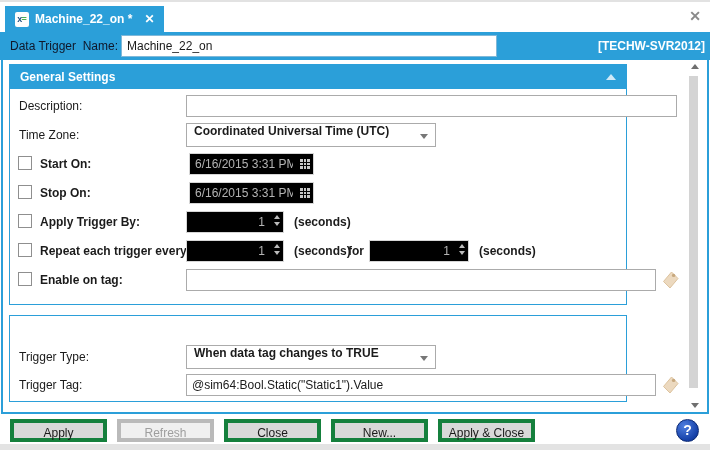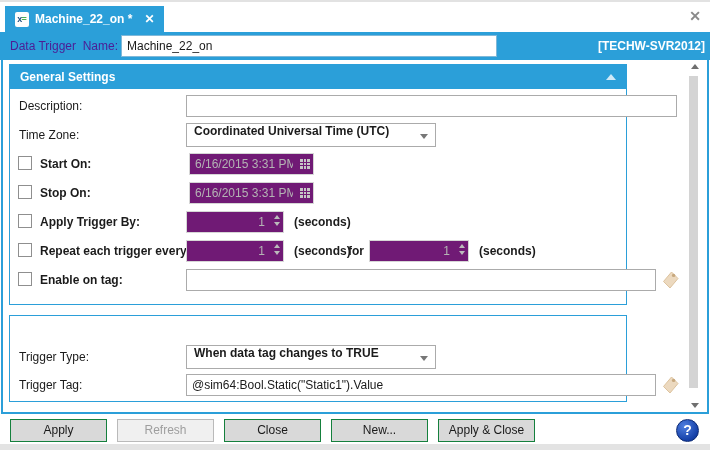--- a/index.html
+++ b/index.html
@@ -17,42 +17,42 @@
   .tab{position:absolute;left:5px;top:4px;height:26px;background:var(--accent);display:flex;align-items:center;padding:0 10px;gap:6px;cursor:pointer;}
   .tab-icon{width:14px;height:15px;background:#fdfdfd;border-radius:2px;display:flex;align-items:center;justify-content:center;font-size:9px;font-weight:bold;line-height:1;}
   .tab-icon .tx{color:#205081;}
   .tab-icon .teq{color:#4caf50;margin-left:-1px;}
   .tab-title{color:#fff;font-weight:bold;}
   .tab-close{color:#fff;font-weight:bold;font-size:12px;margin-left:6px;cursor:pointer;}
   .win-close{position:absolute;right:9px;top:6px;color:#8a8a8a;font-size:14px;font-weight:bold;cursor:pointer;}
 
   
   .namebar{position:absolute;left:0;top:30px;width:100%;height:28px;background:var(--accent);display:flex;align-items:center;}
-  .namebar-label{color:#4c1d95;margin-left:10px;white-space:pre;}
+  .namebar-label{color:#0f172a;margin-left:10px;white-space:pre;}
   .name-input{position:absolute;left:121px;top:3px;width:376px;height:22px;border:1px solid #7fb8d9;padding:0 5px;font:12px "Liberation Sans",sans-serif;color:#1a1a1a;outline:none;background:#fff;}
   .server{position:absolute;right:5px;top:0;line-height:28px;color:#fff;font-weight:bold;}
 
   
   .frame{position:absolute;left:1px;right:1px;top:58px;height:384px;border:2px solid var(--accent);border-top:none;pointer-events:none;}
   .bottomstrip{position:absolute;left:0;top:442px;width:100%;height:8px;background:#e3e3e3;}
 
   
   .gbox{position:absolute;left:9px;width:618px;border:1px solid var(--accent);background:#fff;}
   .gbox-general{top:62px;height:241px;}
   .gbox-trigger{top:313px;height:87px;}
   .ghead{position:absolute;left:0;top:0;width:100%;height:24px;background:var(--accent);color:#fff;font-weight:bold;line-height:24px;padding-left:10px;}
   .collapse{position:absolute;right:10px;top:9px;width:0;height:0;border-left:5px solid transparent;border-right:5px solid transparent;border-bottom:6px solid #cfe9f7;cursor:pointer;}
 
   .row{position:absolute;height:22px;line-height:22px;}
   .plabel{position:absolute;left:9px;top:0;}
   .cb{position:absolute;left:8px;top:3px;width:14px;height:14px;border:1px solid #8f8f8f;background:#fff;cursor:pointer;}
   .cblabel{position:absolute;left:30px;top:0;font-weight:bold;}
 
   input.txt{height:22px;border:1px solid #ababab;padding:0 5px;font:12px "Liberation Sans",sans-serif;color:#1a1a1a;outline:none;background:#fff;}
-  input.txt:disabled{border-color:#d6d6d6;color:var(--disabled);background:#701a75;}
+  input.txt:disabled{border-color:#d6d6d6;color:var(--disabled);background:#000000;}
 
   .dd{position:absolute;height:24px;border:1px solid #ababab;background:#fff;display:flex;align-items:center;padding:0 22px 8px 7px;font-weight:bold;cursor:pointer;}
   .dd-arrow{position:absolute;right:7px;top:10px;width:0;height:0;border-left:4px solid transparent;border-right:4px solid transparent;border-top:5px solid #777;}
 
   .dtwrap{position:absolute;top:0;}
   .dtwrap input{width:100%;padding-right:20px;}
   .gridicon{position:absolute;right:4px;top:6px;width:10px;height:10px;display:grid;grid-template-columns:repeat(3,1fr);grid-template-rows:repeat(3,1fr);gap:1px;}
   .gridicon i{background:#c6c6c6;}
 
   .numwrap{position:absolute;top:0;}
@@ -66,21 +66,21 @@
   .tagicon{position:absolute;top:2px;width:17px;height:18px;cursor:pointer;}
 
   
   .scrollbar{position:absolute;left:688px;top:60px;width:13px;height:348px;}
   .sb-up{position:absolute;left:3px;top:2px;width:0;height:0;border-left:4px solid transparent;border-right:4px solid transparent;border-bottom:5px solid #6f6f6f;cursor:pointer;}
   .sb-dn{position:absolute;left:3px;bottom:2px;width:0;height:0;border-left:4px solid transparent;border-right:4px solid transparent;border-top:5px solid #6f6f6f;cursor:pointer;}
   .sb-thumb{position:absolute;left:1px;top:14px;width:9px;height:312px;background:#d4d4d4;cursor:pointer;}
 
   
   .buttonbar{position:absolute;left:1px;right:1px;top:410px;height:32px;background:#fff;border-top:2px solid var(--accent);}
-  .btn{position:absolute;top:5px;width:97px;height:23px;background:#d9d9d9;border:1px solid #15803d;font:12px "Liberation Sans",sans-serif;color:#1a1a1a;cursor:pointer;text-align:center;line-height:21px;}
+  .btn{position:absolute;top:5px;width:97px;height:23px;background:#d9d9d9;border:4px solid #15803d;font:12px "Liberation Sans",sans-serif;color:#1a1a1a;cursor:pointer;text-align:center;line-height:21px;}
   .btn:disabled{background:#f0f0f0;border-color:#bababa;color:#9e9e9e;cursor:default;}
   .helpbtn{position:absolute;right:10px;top:5px;width:23px;height:23px;border-radius:50%;background:radial-gradient(circle at 35% 30%, #4f7fe0, #1540a8 70%, #0d2d7e);border:1px solid #0c2a74;color:#fff;font-weight:bold;font-size:14px;text-align:center;line-height:21px;cursor:pointer;}
 </style>
 </head>
 <body>
 
 <div class="window">
 
   <div class="tabstrip">
     <div class="tab">

